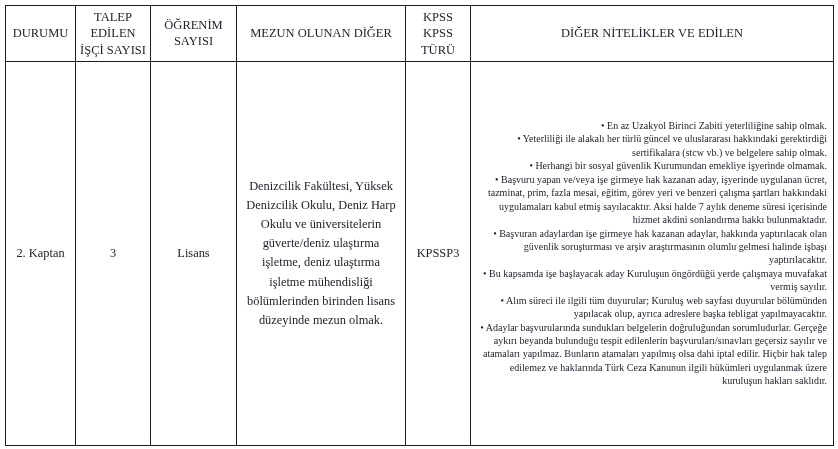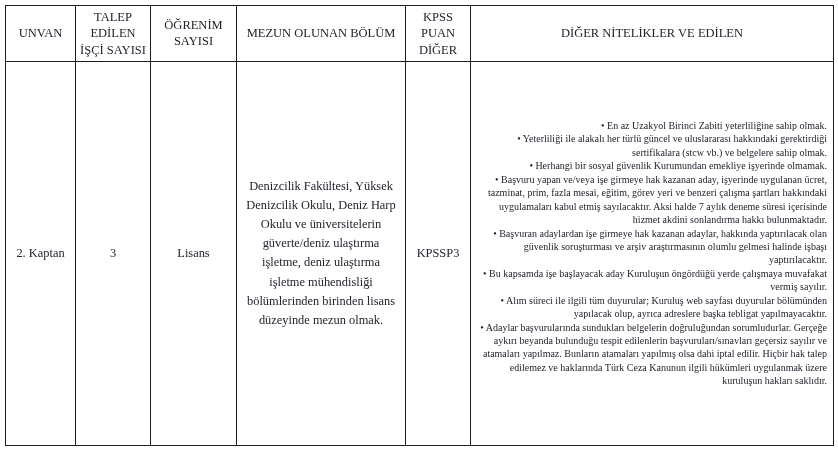--- a/index.html
+++ b/index.html
@@ -64,25 +64,25 @@
   <colgroup>
     <col style="width:70px">
     <col style="width:75px">
     <col style="width:86px">
     <col style="width:169px">
     <col style="width:65px">
     <col style="width:363px">
   </colgroup>
   <thead>
     <tr>
-      <th>UNVAN</th>
+      <th>DURUMU</th>
       <th>TALEP EDİLEN İŞÇİ SAYISI</th>
       <th>ÖĞRENİM SAYISI</th>
-      <th>MEZUN OLUNAN BÖLÜM</th>
-      <th>KPSS PUAN DİĞER</th>
+      <th>MEZUN OLUNAN DİĞER</th>
+      <th>KPSS KPSS TÜRÜ</th>
       <th>DİĞER NİTELİKLER VE EDİLEN</th>
     </tr>
   </thead>
   <tbody>
     <tr>
       <td class="center-cell">2. Kaptan</td>
       <td class="center-cell">3</td>
       <td class="center-cell">Lisans</td>
       <td class="mezun-cell">Denizcilik Fakültesi, Yüksek Denizcilik Okulu, Deniz Harp Okulu ve üniversitelerin güverte/deniz ulaştırma işletme, deniz ulaştırma işletme mühendisliği bölümlerinden birinden lisans düzeyinde mezun olmak.</td>
       <td class="center-cell">KPSSP3</td>

